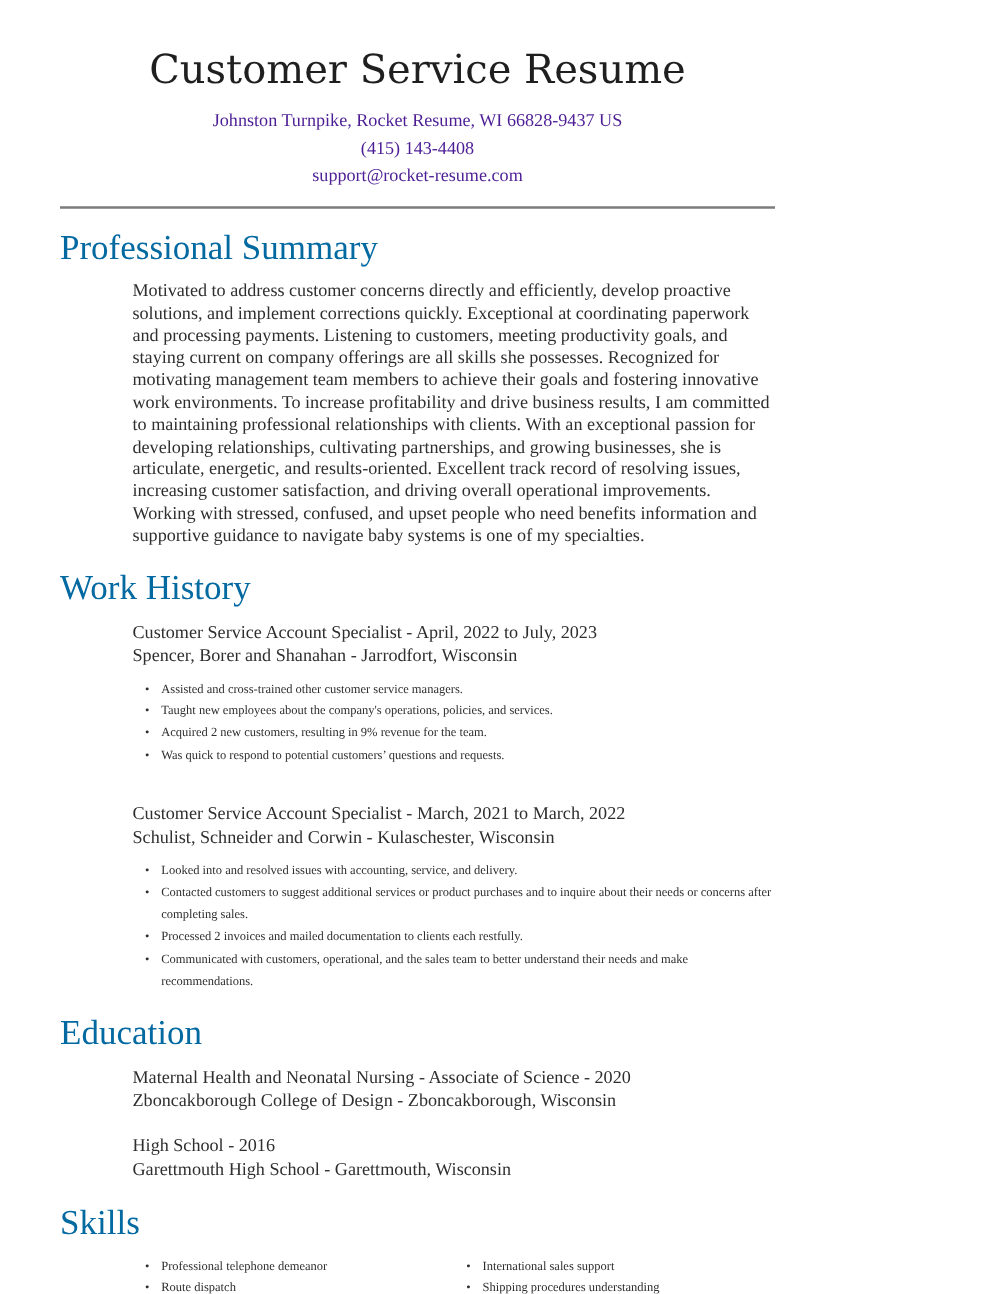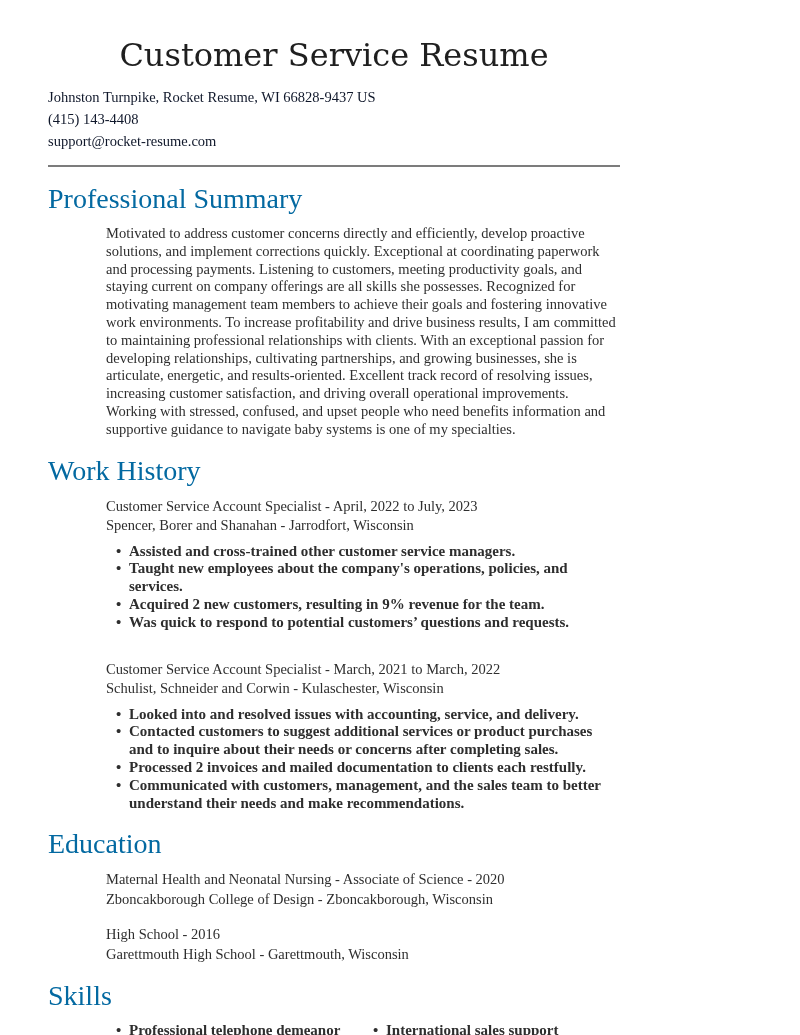--- a/index.html
+++ b/index.html
@@ -20,23 +20,24 @@
   .resume-title {
     font-family: "DejaVu Serif", serif;
     font-weight: 400;
     font-size: 32px;
     line-height: 42px;
     text-align: center;
     margin: 0 0 10px 0;
     color: #1f1f1f;
   }
   .contact {
+    text-align: center;
     font-size: 14.5px;
     line-height: 22px;
-    color: #0f172a;
+    color: #4c1d95;
   }
   .divider {
     border: none;
     border-top: 2px solid #7c7c7c;
     margin: 13px 0 0 0;
   }
   .section-heading {
     font-family: Liberation Serif, serif;
     font-weight: 400;
     font-size: 28px;
@@ -53,23 +54,22 @@
   }
   .entry-head {
     font-size: 14.5px;
     line-height: 19.5px;
   }
   .entry + .entry { margin-top: 28px; }
   ul.bullets {
     list-style: none;
     margin: 7px 0 0 0;
     padding: 0 0 0 10px;
-    font-size: 15px;
+    font-size: 10px;
     line-height: 17.8px;
-    font-weight: bold;
   }
   ul.bullets li {
     position: relative;
     padding-left: 13px;
   }
   ul.bullets li::before {
     content: "\2022";
     position: absolute;
     left: 0;
     top: 0;
@@ -127,21 +127,21 @@
 
     <div class="entry indent">
       <div class="entry-head">
         <div>Customer Service Account Specialist - March, 2021 to March, 2022</div>
         <div>Schulist, Schneider and Corwin - Kulaschester, Wisconsin</div>
       </div>
       <ul class="bullets">
         <li>Looked into and resolved issues with accounting, service, and delivery.</li>
         <li>Contacted customers to suggest additional services or product purchases and to inquire about their needs or concerns after completing sales.</li>
         <li>Processed 2 invoices and mailed documentation to clients each restfully.</li>
-        <li>Communicated with customers, management, and the sales team to better understand their needs and make recommendations.</li>
+        <li>Communicated with customers, operational, and the sales team to better understand their needs and make recommendations.</li>
       </ul>
     </div>
   </section>
 
   <section>
     <h2 class="section-heading">Education</h2>
 
     <div class="edu-entry indent">
       <div>Maternal Health and Neonatal Nursing - Associate of Science - 2020</div>
       <div>Zboncakborough College of Design - Zboncakborough, Wisconsin</div>

